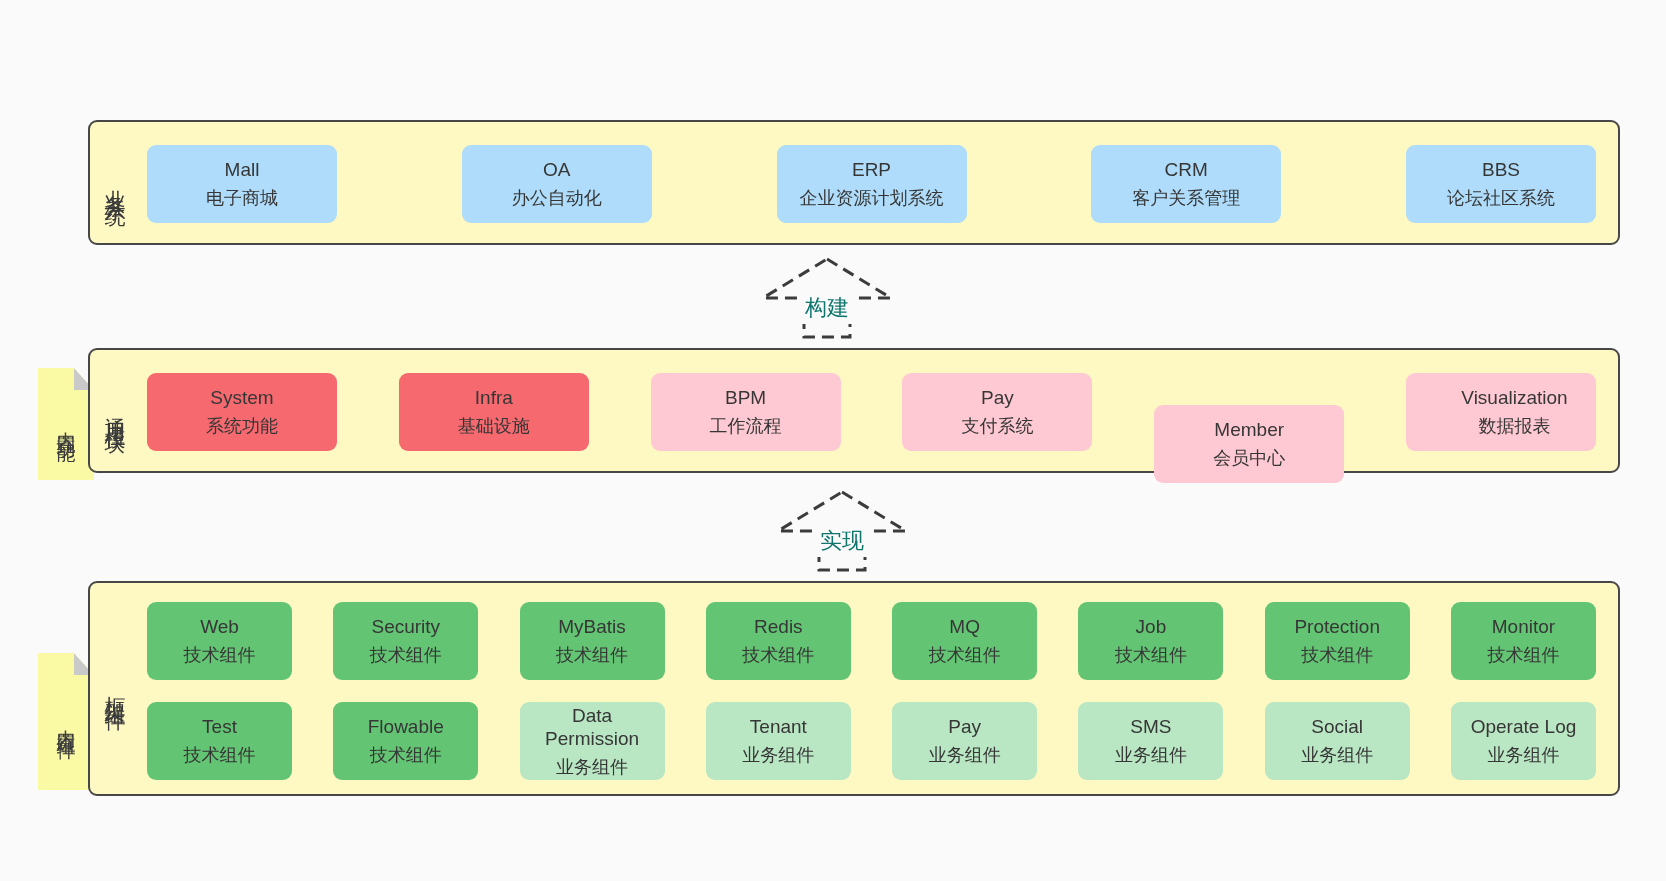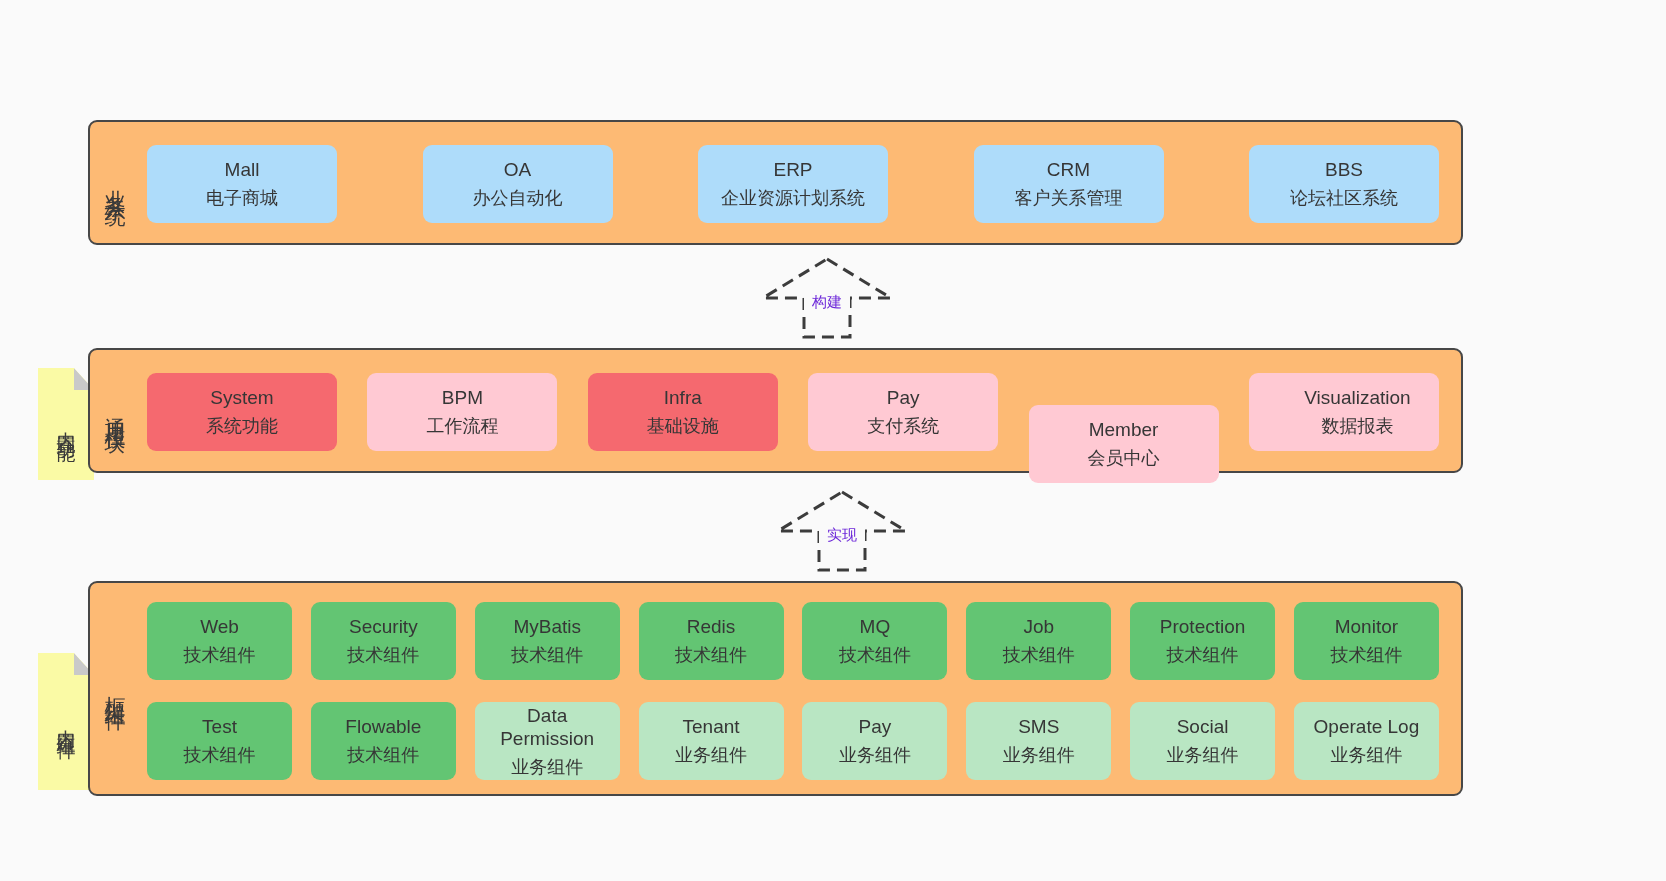--- a/index.html
+++ b/index.html
@@ -1,20 +1,20 @@
 <!DOCTYPE html>
 <html><head>
 <meta charset="utf-8">
 <style>
   html,body{margin:0;padding:0;}
   body{background:#fafafa;font-family:"Liberation Sans","DejaVu Sans",sans-serif;color:#3a3a3a;}
   .stage{position:relative;width:1666px;height:881px;background:#fafafa;overflow:hidden;}
 
   
-  .band{position:absolute;left:88px;width:1375px;background:#fdba74;border:2px solid #474747;border-radius:9px;box-sizing:border-box;}
+  .band{position:absolute;left:88px;width:1532px;background:#fef9c3;border:2px solid #474747;border-radius:9px;box-sizing:border-box;}
   .band-a{top:120px;height:125px;}
   .band-b{top:348px;height:125px;}
   .band-c{top:581px;height:215px;}
   .band-label{position:absolute;left:11px;top:50%;transform:translateY(-50%);
     writing-mode:vertical-rl;text-orientation:upright;letter-spacing:5px;
     font-size:21px;color:#3a3a3a;white-space:nowrap;}
 
   
   .boxrow{position:absolute;left:57px;right:22px;display:flex;justify-content:space-between;}
   .band-a .boxrow,.band-b .boxrow{top:23px;height:78px;}
@@ -38,21 +38,21 @@
   .sticky-text{position:absolute;left:50%;top:50%;transform:translate(-50%,-50%);
     writing-mode:vertical-rl;text-orientation:upright;letter-spacing:4px;
     font-size:19px;color:#3a3a3a;white-space:nowrap;}
 
   
   .arrow{position:absolute;width:140px;height:84px;}
   .arrow-a{left:757px;top:256px;}
   .arrow-b{left:772px;top:489px;}
   .arrow svg{position:absolute;left:0;top:0;}
   .arrow-label{position:absolute;left:50%;top:36px;transform:translateX(-50%);
-    background:#fafafa;padding:1px 8px;font-size:15px;color:#6d28d9;white-space:nowrap;}
+    background:#fafafa;padding:1px 8px;font-size:22px;color:#0f766e;white-space:nowrap;}
 </style>
 </head>
 <body>
 
 <div class="stage">
 
   <div class="sticky sticky-a">
     <div class="fold"></div>
     <div class="sticky-text">内置功能</div>
   </div>
@@ -94,27 +94,27 @@
     <div class="arrow-label">构建</div>
   </div>
 
   <section class="band band-b">
     <div class="band-label">通用模块</div>
     <div class="boxrow cols6">
         <div class="box" style="background: rgb(245, 105, 111);">
           <div class="name">System</div>
           <div class="desc">系统功能</div>
         </div>
+        <div class="box" style="background: rgb(245, 105, 111);">
+          <div class="name">Infra</div>
+          <div class="desc">基础设施</div>
+        </div>
         <div class="box" style="background: rgb(255, 201, 211);">
           <div class="name">BPM</div>
           <div class="desc">工作流程</div>
-        </div>
-        <div class="box" style="background: rgb(245, 105, 111);">
-          <div class="name">Infra</div>
-          <div class="desc">基础设施</div>
         </div>
         <div class="box" style="background: rgb(255, 201, 211);">
           <div class="name">Pay</div>
           <div class="desc">支付系统</div>
         </div>
         <div class="box" style="background: rgb(255, 201, 211); margin-top: 32px;">
           <div class="name">Member</div>
           <div class="desc">会员中心</div>
         </div>
         <div class="box" style="background: rgb(255, 201, 211); padding-left: 32px;">

